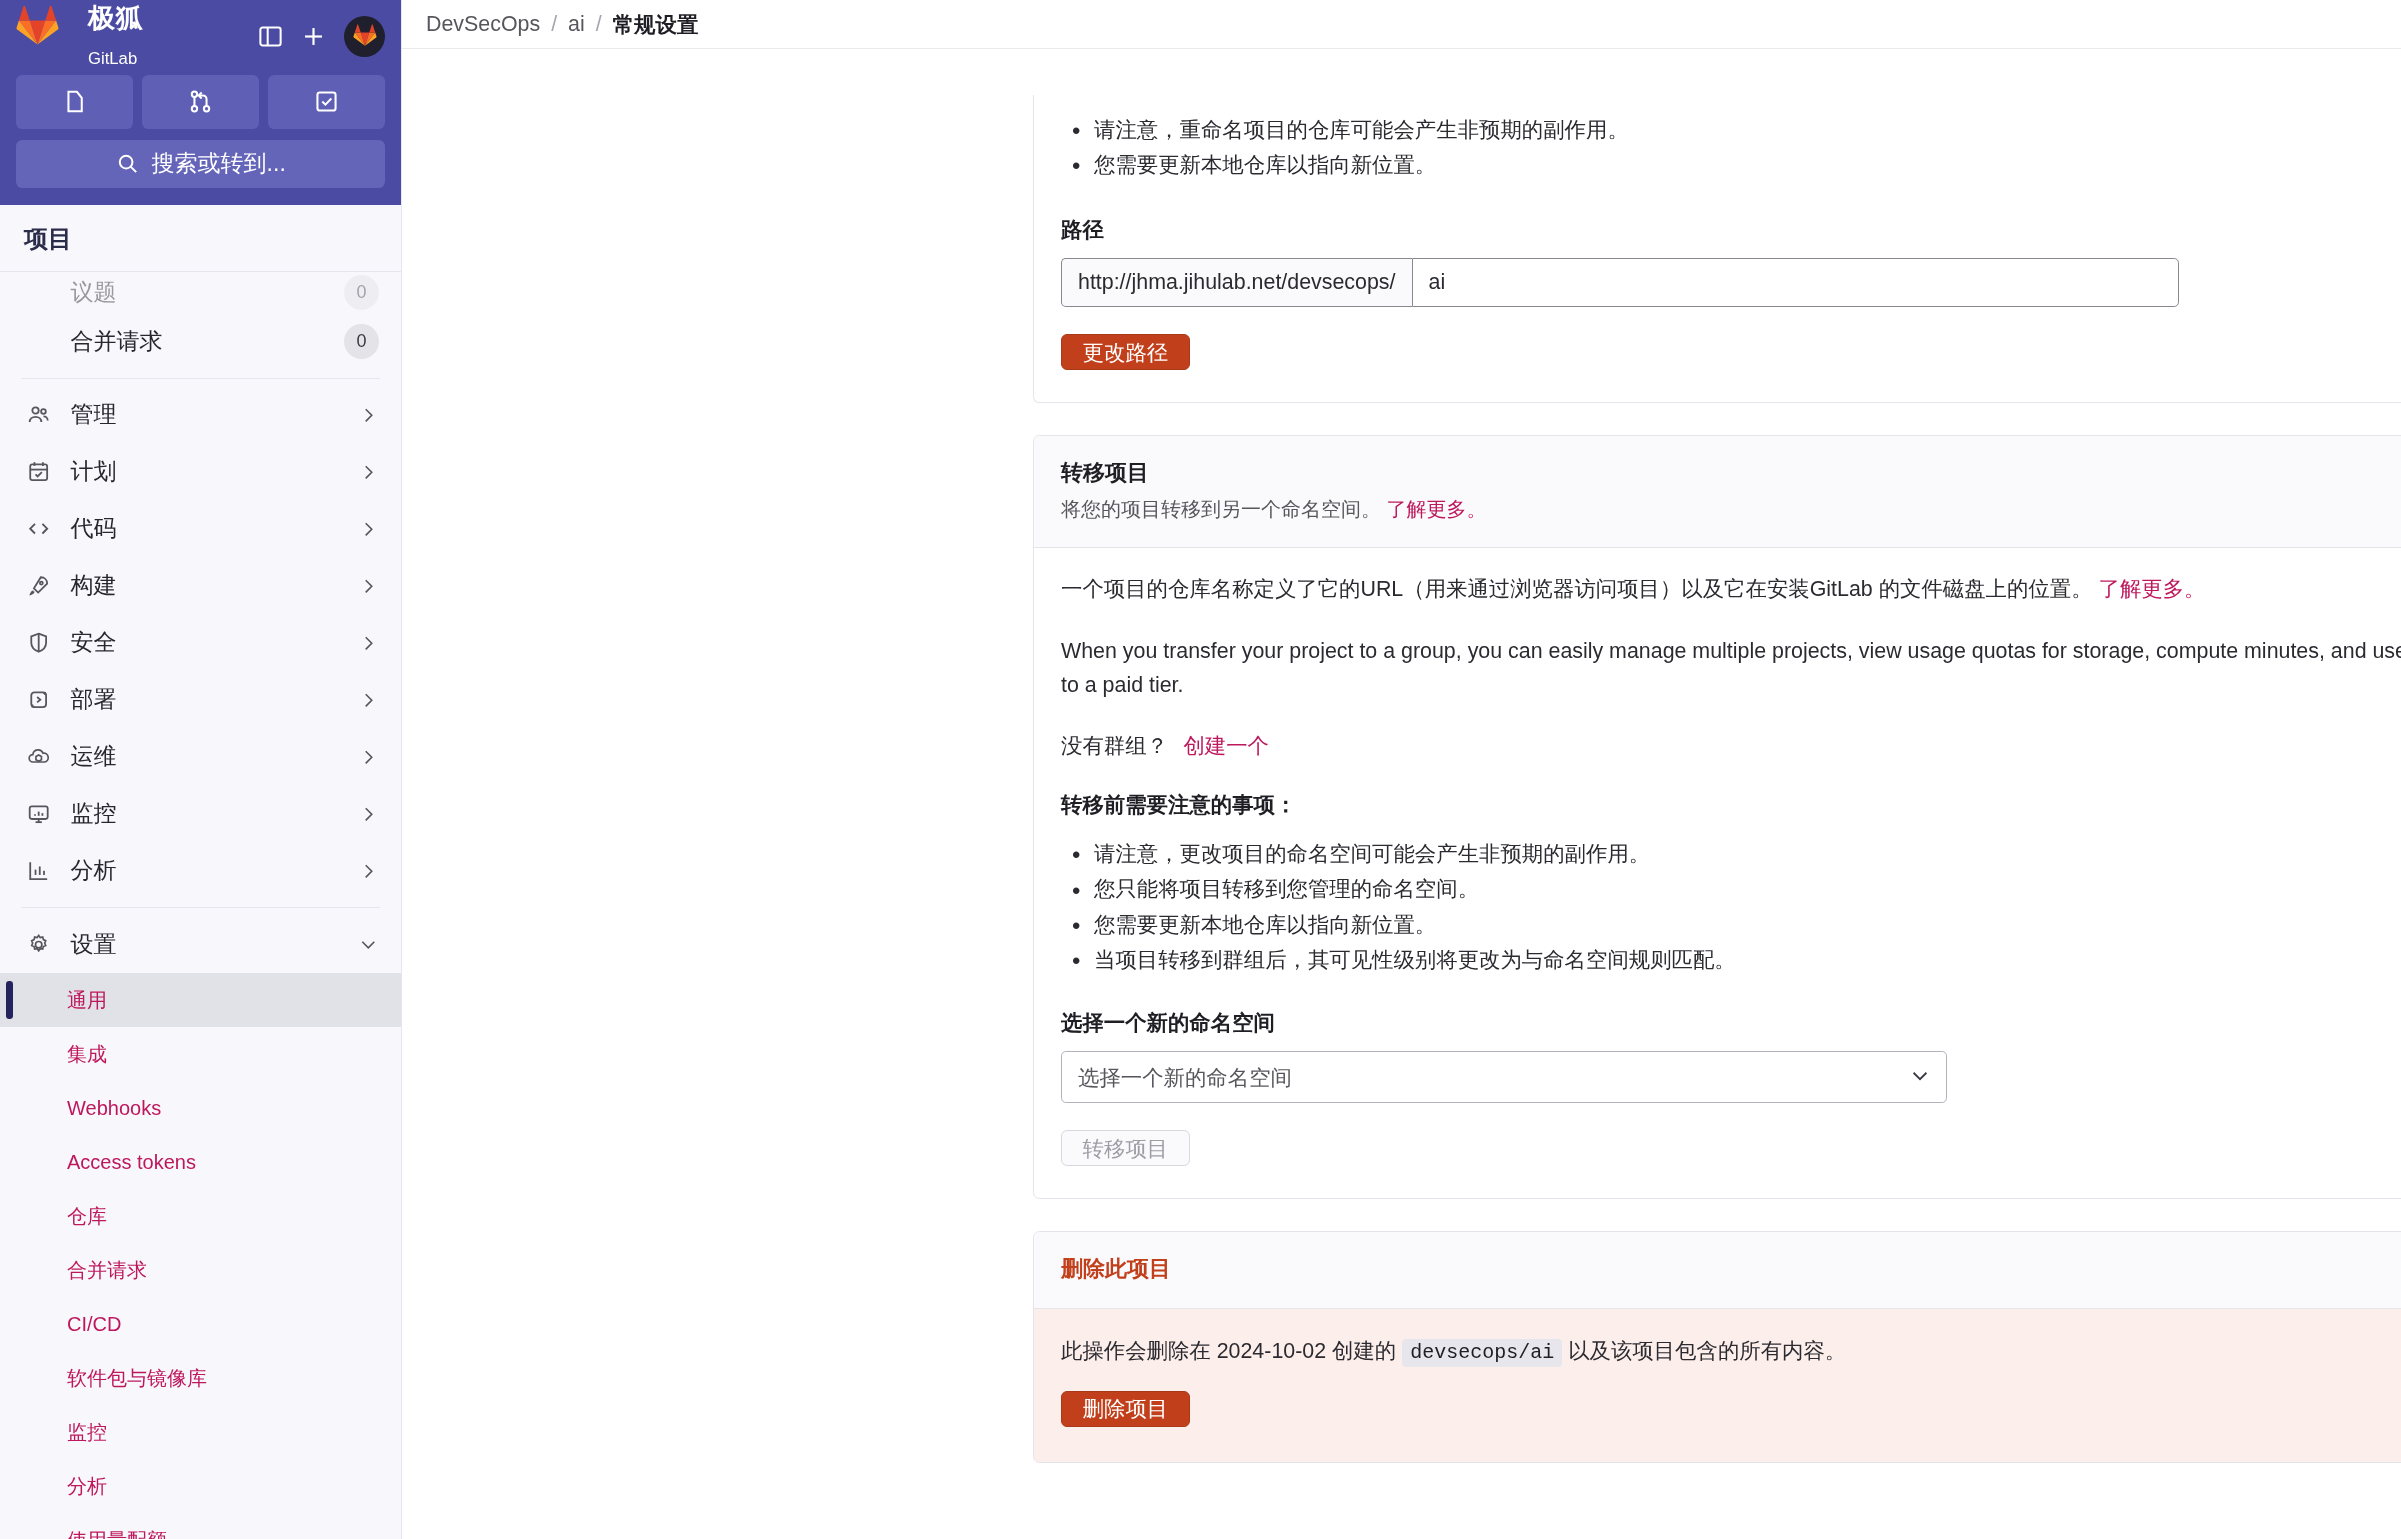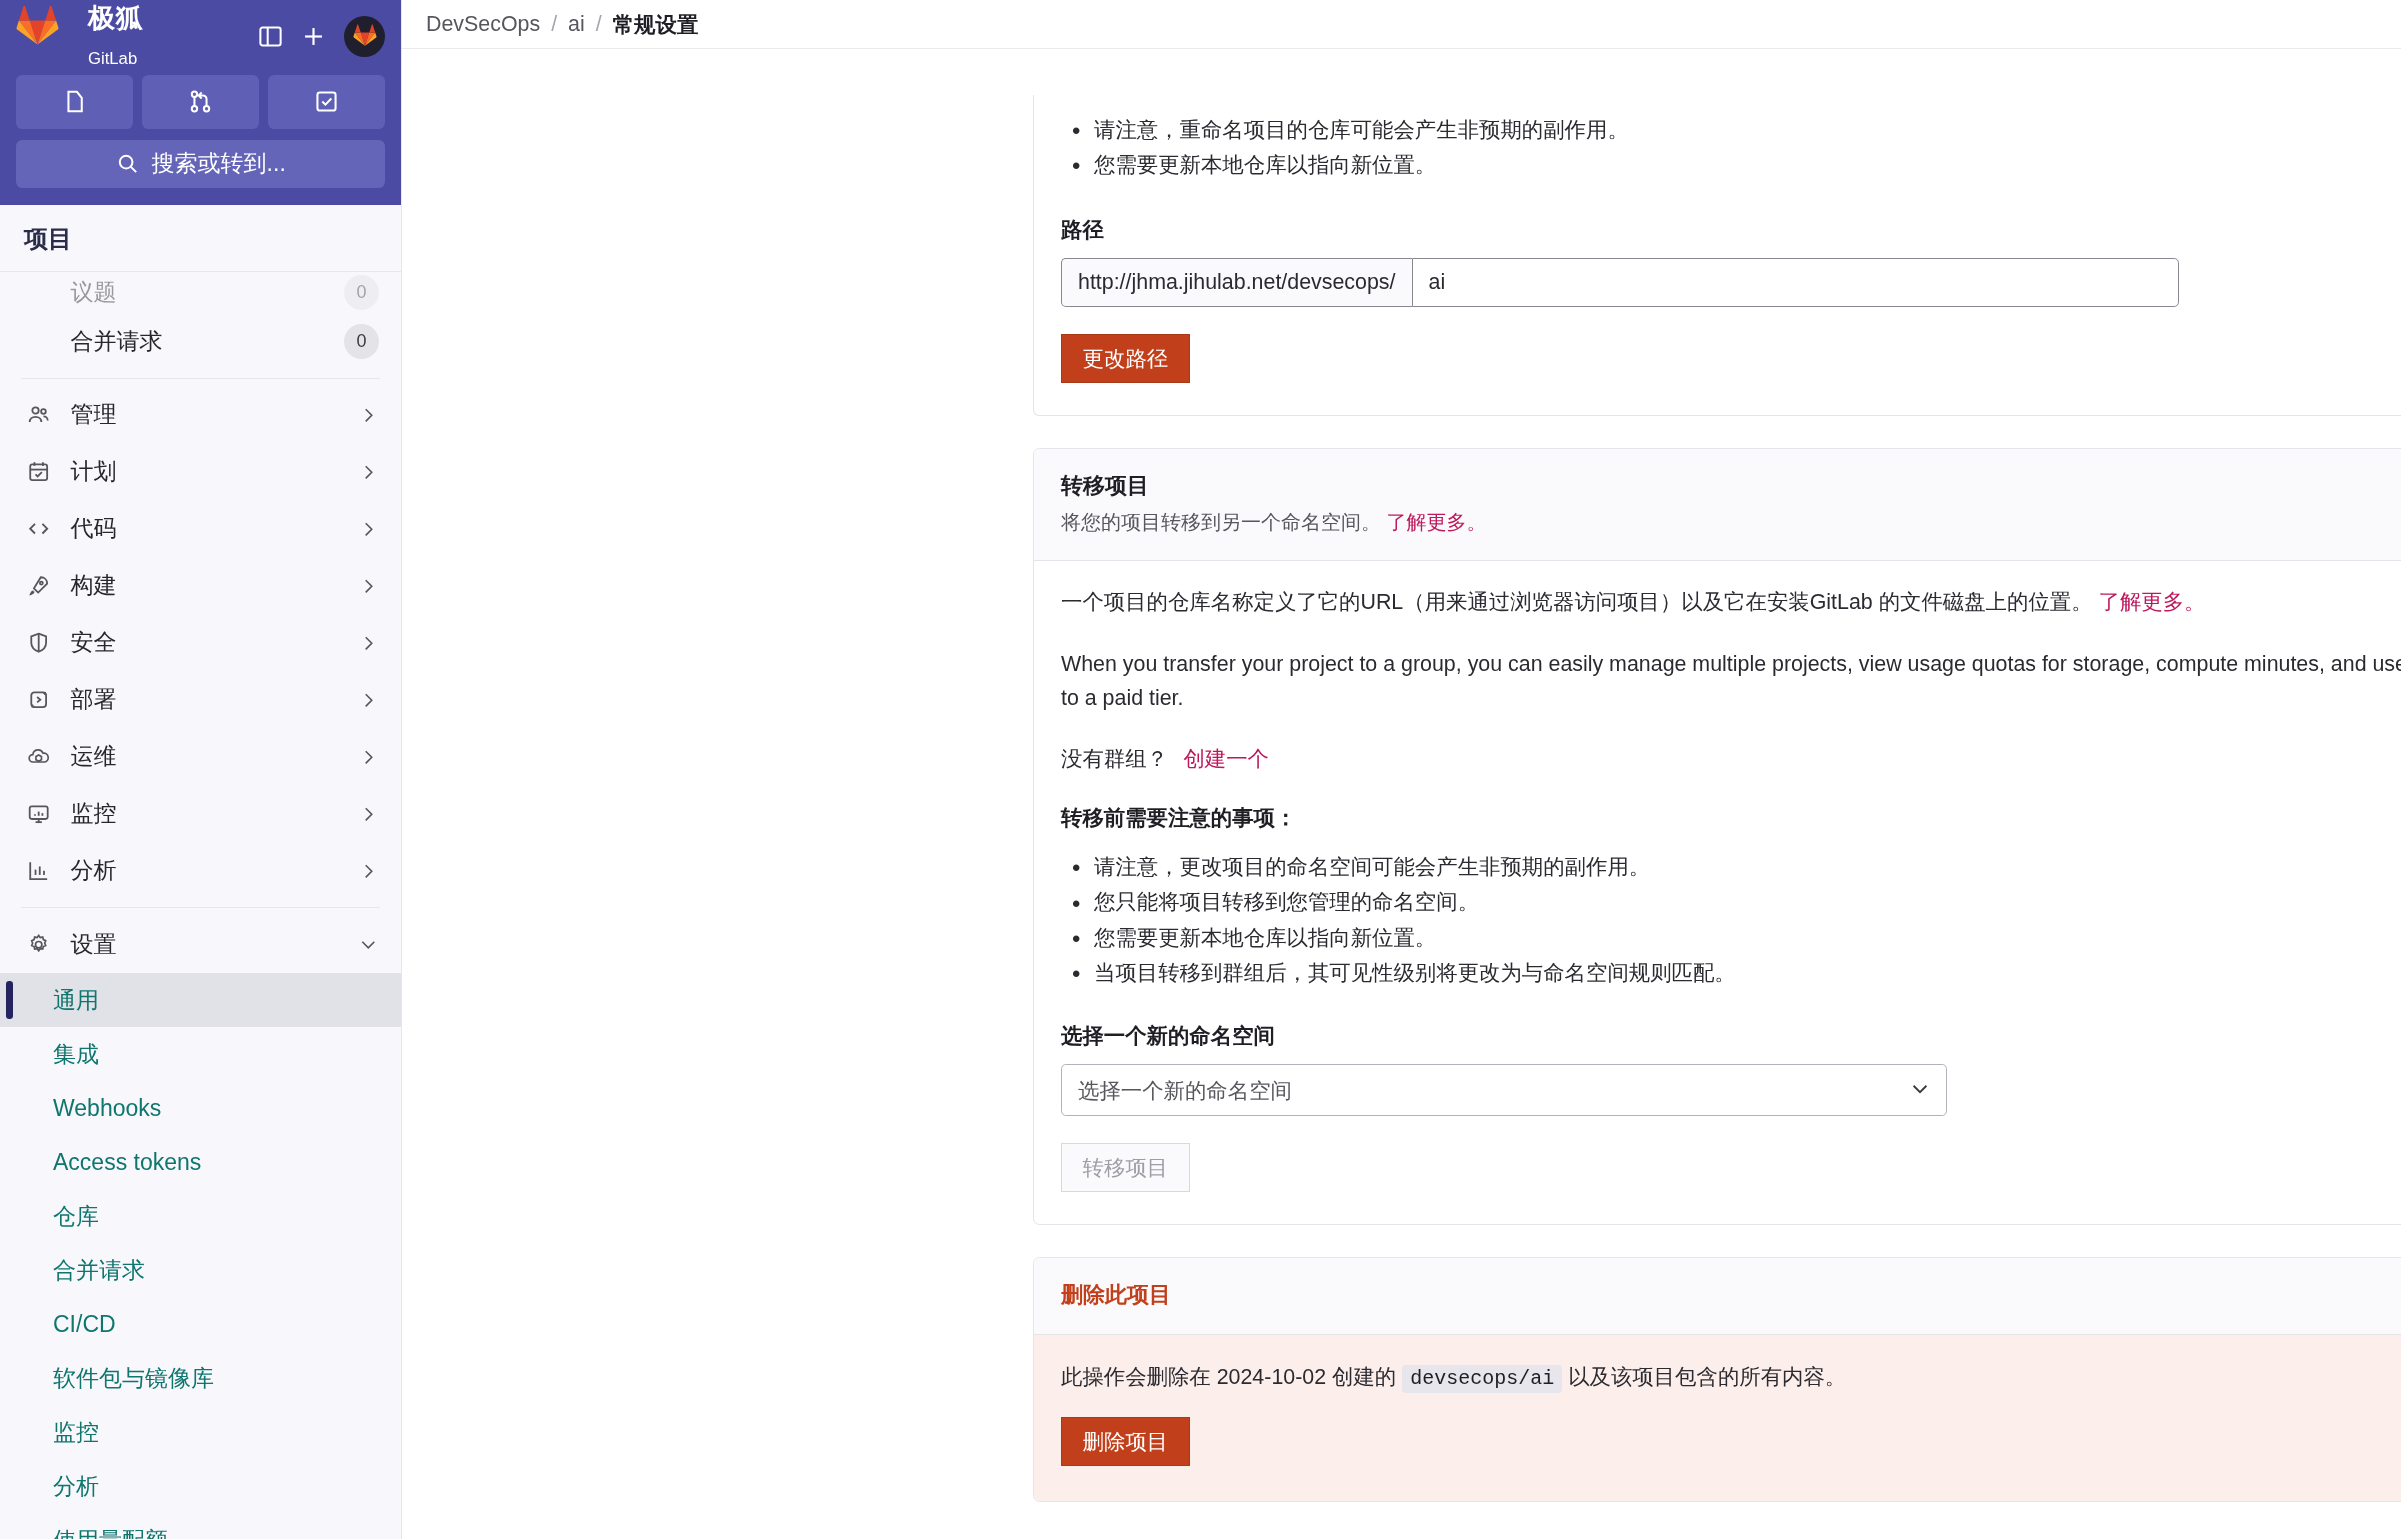--- a/index.html
+++ b/index.html
@@ -94,22 +94,22 @@
     font-size: 18px; min-width: 35px; height: 35px;
     display: flex; align-items: center; justify-content: center;
     padding: 0 11px;
   }
   .navitem .chev { color: #57565c; display:flex; align-items:center; }
   .navitem.partial { opacity: .45; }
   .nav-sep { height: 0.8px; background: #e6e6ef; margin: 8px 20.6px; }
 
   .subitem {
     display: flex; align-items: center;
-    padding-left: 53px; height: 54px; cursor: pointer;
-    font-size: 23px; color: #0f766e; position: relative;
+    padding-left: 67px; height: 54px; cursor: pointer;
+    font-size: 20px; color: #be185d; position: relative;
   }
   .subitem.active { background: #e1e1e8; font-weight: 400; }
   .subitem.active::before {
     content: ""; position: absolute; left: 6.4px; top: 8px; bottom: 8px;
     width: 6.4px; border-radius: 3.2px; background: #24235e;
   }
 
   
   .main { flex: 1; display: flex; flex-direction: column; min-width: 0; background: #fff; }
   .topbar {
@@ -183,24 +183,24 @@
     border-radius: 0 4.8px 4.8px 0;
     font-size: 21.4px; color: #2b2a30;
     padding: 0 16px;
     font-family: inherit;
     background: #fff;
     outline: none;
   }
 
   .btn {
     display: inline-flex; align-items: center; justify-content: center;
-    font-size: 21.4px; border-radius: 0; cursor: pointer;
+    font-size: 21.4px; border-radius: 6px; cursor: pointer;
     font-family: inherit;
     border: 0.8px solid transparent;
-    padding: 0 20.6px; height: 49px;
+    padding: 0 20.6px; height: 36px;
   }
   .btn-danger {
     background: #c1401b; color: #fff; border-color: #a83a19;
   }
   .btn-disabled {
     background: #fafafc; color: #9e9da6; border-color: #d8d8de;
     cursor: default;
   }
 
   .para { font-size: 21.4px; color: #2b2a30; line-height: 1.6; margin-bottom: 27px; }

